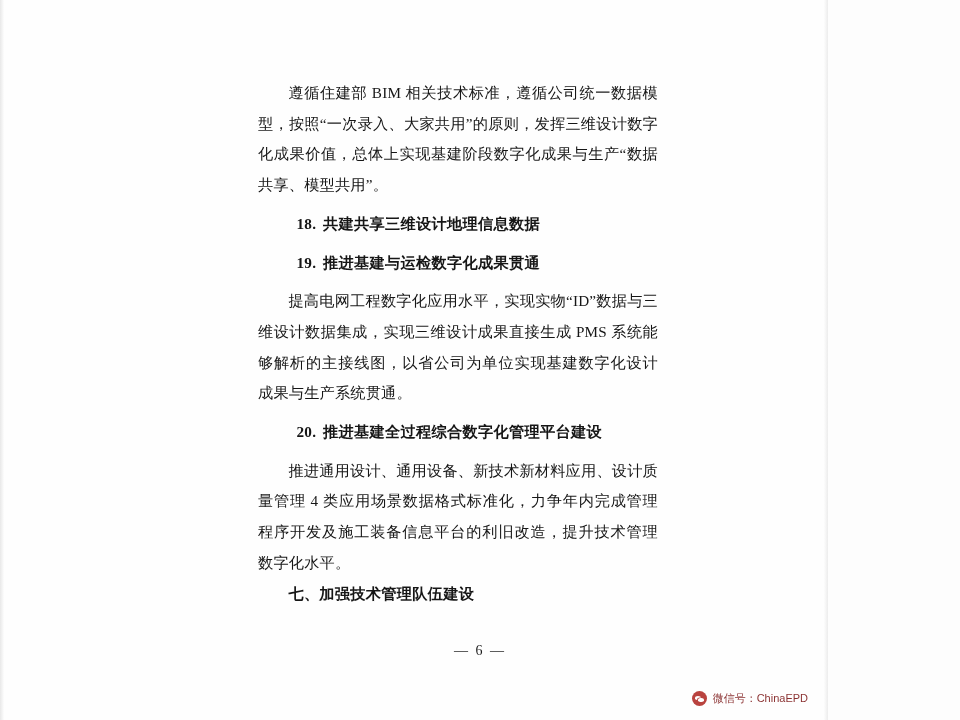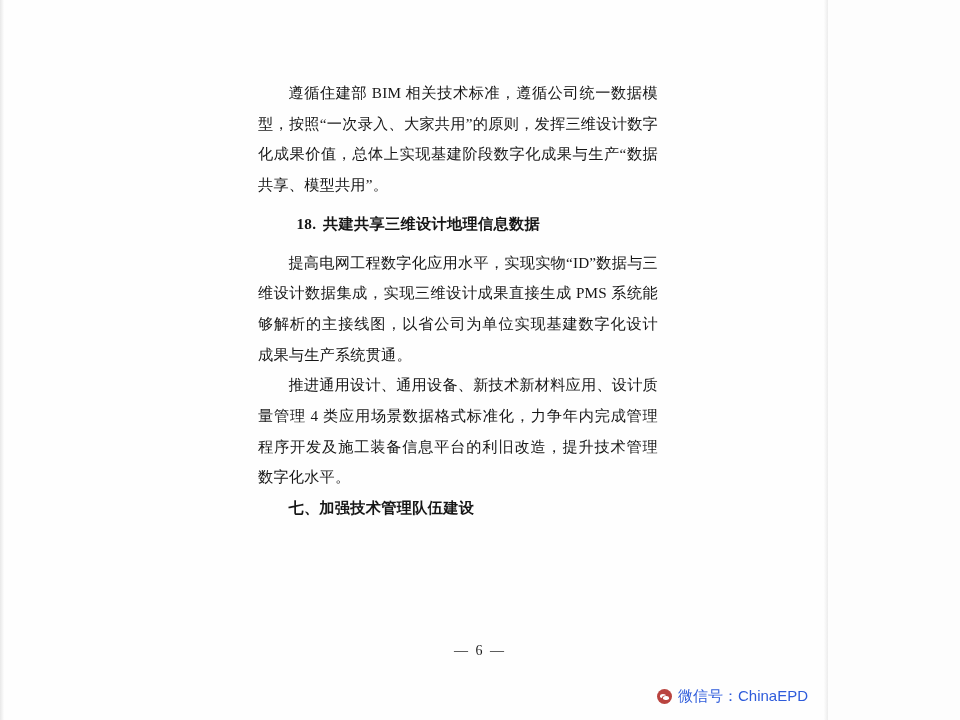--- a/index.html
+++ b/index.html
@@ -67,22 +67,22 @@
     letter-spacing: 2px;
     font-family: "Liberation Serif", serif;
   }
   .watermark {
     position: absolute;
     right: 20px;
     bottom: 14px;
     display: flex;
     align-items: center;
     gap: 6px;
-    color: #1d4ed8;
-    font-size: 15px;
+    color: #7f1d1d;
+    font-size: 11px;
     font-family: "Liberation Sans", sans-serif;
     opacity: 0.92;
   }
   .wechat-badge {
     width: 15px;
     height: 15px;
     border-radius: 50%;
     background: #b4342f;
     position: relative;
     flex: none;
@@ -131,23 +131,29 @@
   <div class="page-inner">
     <div class="doc-body">
 
       <p class="para">遵循住建部 BIM 相关技术标准，遵循公司统一数据模型，按照“一次录入、大家共用”的原则，发挥三维设计数字化成果价值，总体上实现基建阶段数字化成果与生产“数据共享、模型共用”。</p>
 
       <p class="heading">
         <span class="num">18.</span><span>共建共享三维设计地理信息数据</span>
       </p>
 
 
+      <p class="heading">
+        <span class="num">19.</span><span>推进基建与运检数字化成果贯通</span>
+      </p>
 
       <p class="para">提高电网工程数字化应用水平，实现实物“ID”数据与三维设计数据集成，实现三维设计成果直接生成 PMS 系统能够解析的主接线图，以省公司为单位实现基建数字化设计成果与生产系统贯通。</p>
 
+      <p class="heading">
+        <span class="num">20.</span><span>推进基建全过程综合数字化管理平台建设</span>
+      </p>
 
       <p class="para">推进通用设计、通用设备、新技术新材料应用、设计质量管理 4 类应用场景数据格式标准化，力争年内完成管理程序开发及施工装备信息平台的利旧改造，提升技术管理数字化水平。</p>
 
       <p class="heading-cn">七、加强技术管理队伍建设</p>
 
     </div>
   </div>
 
   <div class="page-number">— 6 —</div>
 

